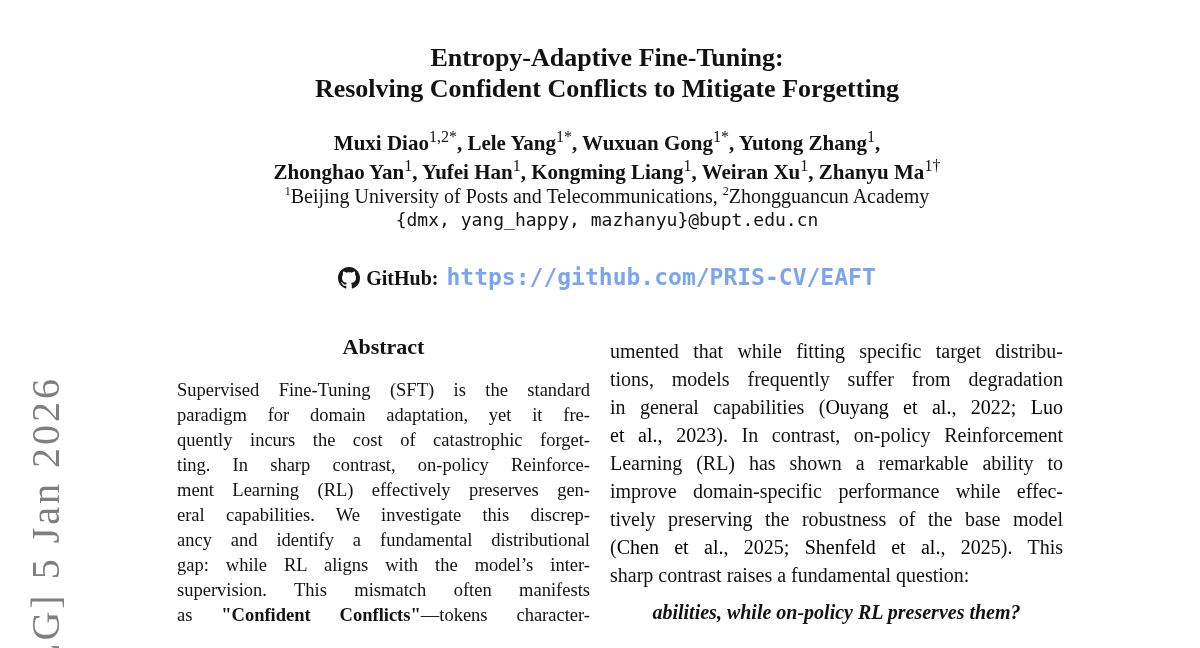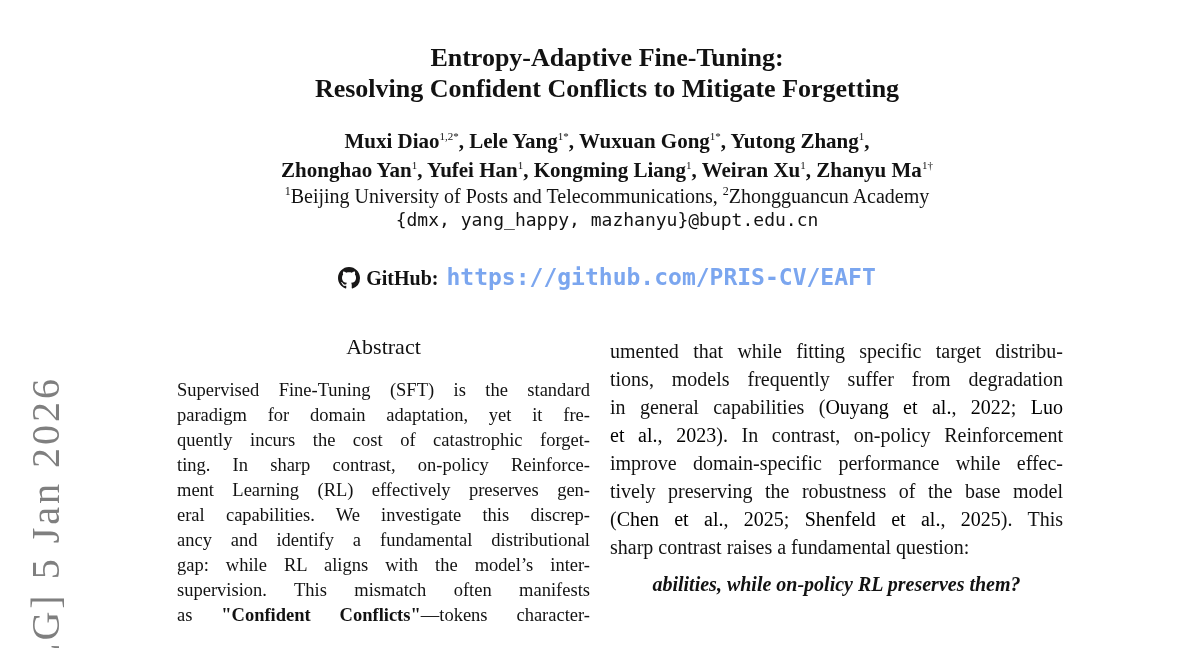--- a/index.html
+++ b/index.html
@@ -5,32 +5,32 @@
   html,body{margin:0;padding:0;background:#fff;}
   .page{position:relative;width:1200px;height:648px;background:#ffffff;overflow:hidden;
         font-family:"Liberation Serif",serif;color:#121212;}
   
   .stamp{position:absolute;left:22px;top:668px;transform:rotate(-90deg);transform-origin:0 0;
          font-size:40px;letter-spacing:3px;color:#7f7f7f;white-space:nowrap;}
   
   .hdr{position:absolute;left:7px;width:1200px;text-align:center;}
   .title{top:42px;font-size:26px;font-weight:bold;line-height:31px;}
   .authors{font-size:21px;font-weight:bold;line-height:29px;}
-  .authors sup{font-weight:normal;font-size:11px;}
+  .authors sup{font-weight:normal;font-size:16px;}
   #authors1{top:122px;} #authors2{top:151px;}
   .affil{top:184px;font-size:20px;}
   .affil sup{font-size:12px;}
   .email{top:209px;font-family:"DejaVu Sans Mono",monospace;font-size:18px;}
   .github-row{top:264px;font-size:20px;}
   .gh-icon svg{vertical-align:-4px;}
   .gh-label{font-weight:bold;margin:0 8px 0 6px;}
   .gh-url{font-family:"DejaVu Sans Mono",monospace;font-size:23px;color:#7BA6EF;text-decoration:none;cursor:pointer;font-weight:bold;}
   
   .col-left{position:absolute;left:177px;top:334px;width:413px;}
-  .abs-head{text-align:center;font-size:22px;font-weight:normal;line-height:26px;margin-bottom:18px;}
+  .abs-head{text-align:center;font-size:22px;font-weight:bold;line-height:26px;margin-bottom:18px;}
   .abs-body{font-size:18.5px;}
   .abs-body .line{height:25px;line-height:25px;}
   .col-right{position:absolute;left:610px;top:337px;width:453px;}
   .rc-body{font-size:20px;}
   .rc-body .line{height:28px;line-height:28px;}
   .line{overflow:hidden;white-space:normal;}
   .jl{text-align:justify;}
   .jl::after{content:"";display:inline-block;width:100%;height:0;}
   .seg-b{font-weight:bold;}
   .seg-c{color:#000000;cursor:pointer;}
@@ -77,20 +77,21 @@
         <div class="line jl"><span>as </span><span class="seg-b">"Confident Conflicts"</span><span>—tokens character-</span></div>
       </div>
   </div>
 
   <div class="col-right">
     <div class="rc-body" id="rcbody">
         <div class="line jl"><span>umented that while fitting specific target distribu-</span></div>
         <div class="line jl"><span>tions, models frequently suffer from degradation</span></div>
         <div class="line jl"><span>in general capabilities (</span><span class="seg-c">Ouyang et al.</span><span>, </span><span class="seg-c">2022</span><span>; </span><span class="seg-c">Luo</span></div>
         <div class="line jl"><span class="seg-c">et al.</span><span>, </span><span class="seg-c">2023</span><span>). In contrast, on-policy Reinforcement</span></div>
+        <div class="line jl"><span>Learning (RL) has shown a remarkable ability to</span></div>
         <div class="line jl"><span>improve domain-specific performance while effec-</span></div>
         <div class="line jl"><span>tively preserving the robustness of the base model</span></div>
         <div class="line jl"><span>(</span><span class="seg-c">Chen et al.</span><span>, </span><span class="seg-c">2025</span><span>; </span><span class="seg-c">Shenfeld et al.</span><span>, </span><span class="seg-c">2025</span><span>). This</span></div>
         <div class="line"><span>sharp contrast raises a fundamental question:</span></div>
       </div>
     <div class="question" id="question">
         <div>abilities, while on-policy RL preserves them?</div>
       </div>
   </div>
 

